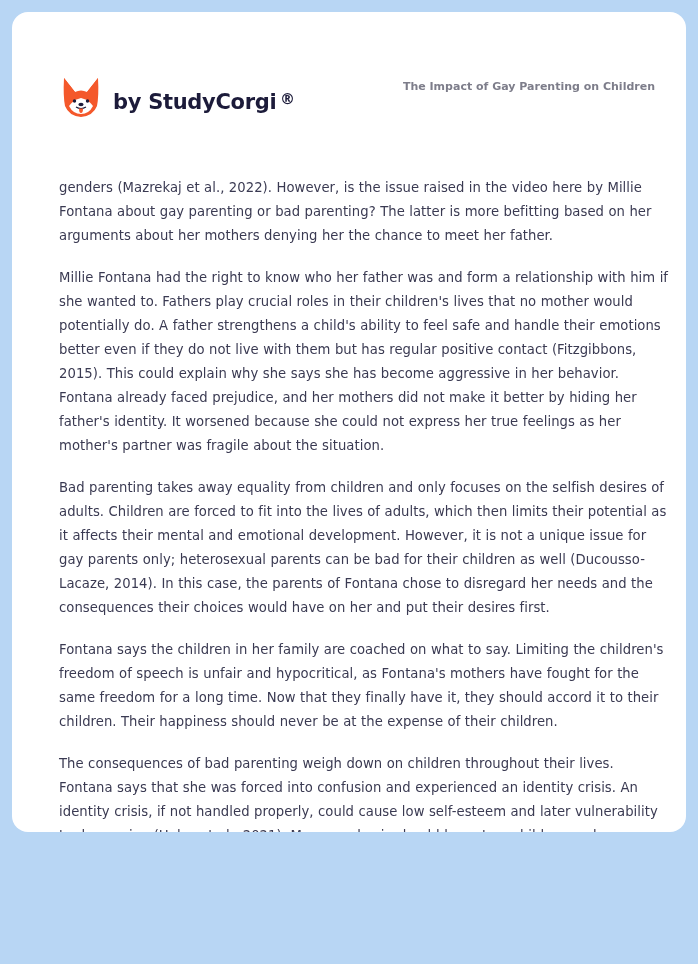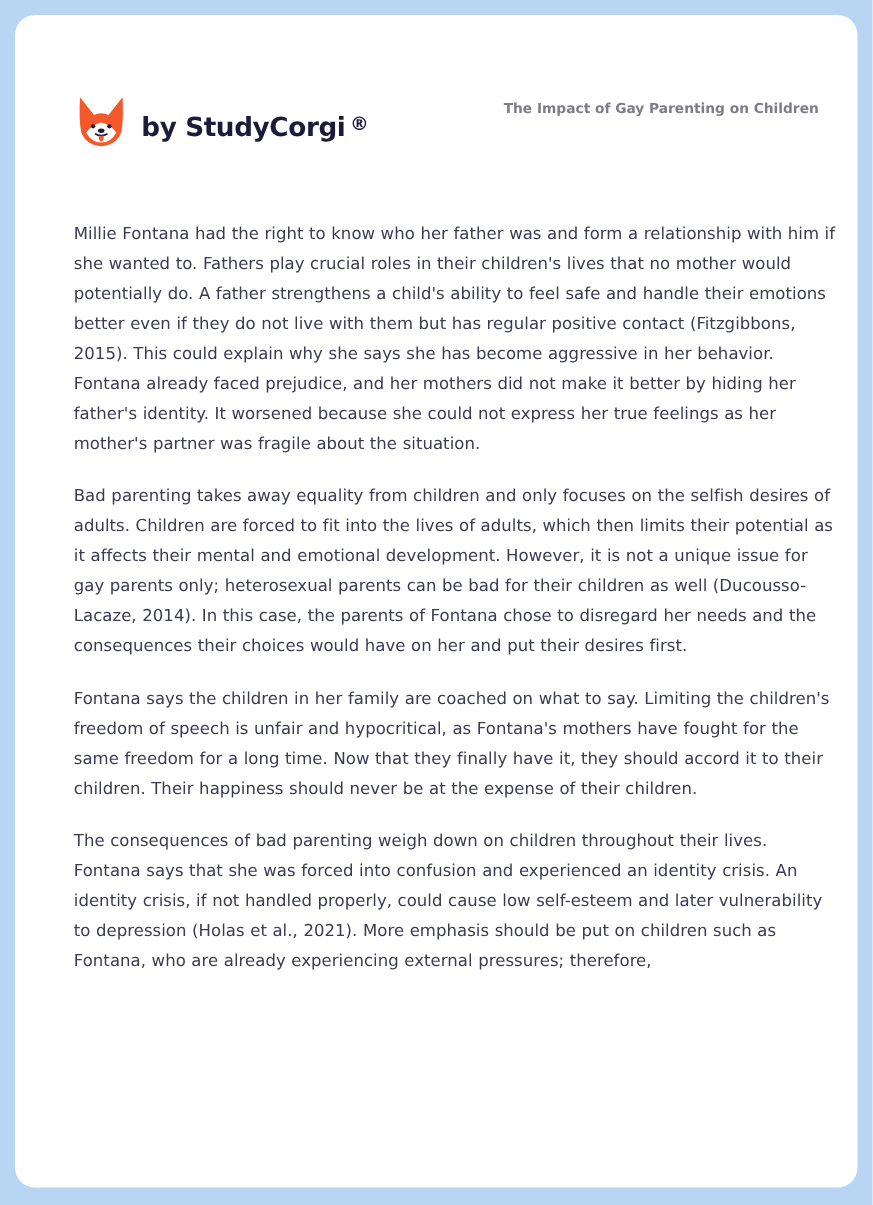--- a/index.html
+++ b/index.html
@@ -12,21 +12,21 @@
     background: #b8d6f4;
     position: relative;
     overflow: hidden;
     font-family: "DejaVu Sans", "Liberation Sans", sans-serif;
   }
   .page {
     position: absolute;
     left: 12px;
     top: 12px;
     width: 674px;
-    height: 938px;
+    height: 820px;
     background: #ffffff;
     border-radius: 16px;
     overflow: hidden;
   }
   .logo {
     position: absolute;
     left: 49px;
     top: 64px;
     display: flex;
     align-items: center;
@@ -116,19 +116,20 @@
     </svg>
     <span class="logo-text">by StudyCorgi</span>
     <span class="logo-reg">®</span>
   </div>
 
   <div class="header-right">
     <div class="doc-title">The Impact of Gay Parenting on Children</div>
   </div>
 
   <div class="content">
+    <p>genders (Mazrekaj et al., 2022). However, is the issue raised in the video here by Millie Fontana about gay parenting or bad parenting? The latter is more befitting based on her arguments about her mothers denying her the chance to meet her father.</p>
     <p>Millie Fontana had the right to know who her father was and form a relationship with him if she wanted to. Fathers play crucial roles in their children's lives that no mother would potentially do. A father strengthens a child's ability to feel safe and handle their emotions better even if they do not live with them but has regular positive contact (Fitzgibbons, 2015). This could explain why she says she has become aggressive in her behavior. Fontana already faced prejudice, and her mothers did not make it better by hiding her father's identity. It worsened because she could not express her true feelings as her mother's partner was fragile about the situation.</p>
     <p>Bad parenting takes away equality from children and only focuses on the selfish desires of adults. Children are forced to fit into the lives of adults, which then limits their potential as it affects their mental and emotional development. However, it is not a unique issue for gay parents only; heterosexual parents can be bad for their children as well (Ducousso-Lacaze, 2014). In this case, the parents of Fontana chose to disregard her needs and the consequences their choices would have on her and put their desires first.</p>
     <p>Fontana says the children in her family are coached on what to say. Limiting the children's freedom of speech is unfair and hypocritical, as Fontana's mothers have fought for the same freedom for a long time. Now that they finally have it, they should accord it to their children. Their happiness should never be at the expense of their children.</p>
     <p>The consequences of bad parenting weigh down on children throughout their lives. Fontana says that she was forced into confusion and experienced an identity crisis. An identity crisis, if not handled properly, could cause low self-esteem and later vulnerability to depression (Holas et al., 2021). More emphasis should be put on children such as Fontana, who are already experiencing external pressures; therefore,</p>
   </div>
 
 </div>
 
 </body></html>

